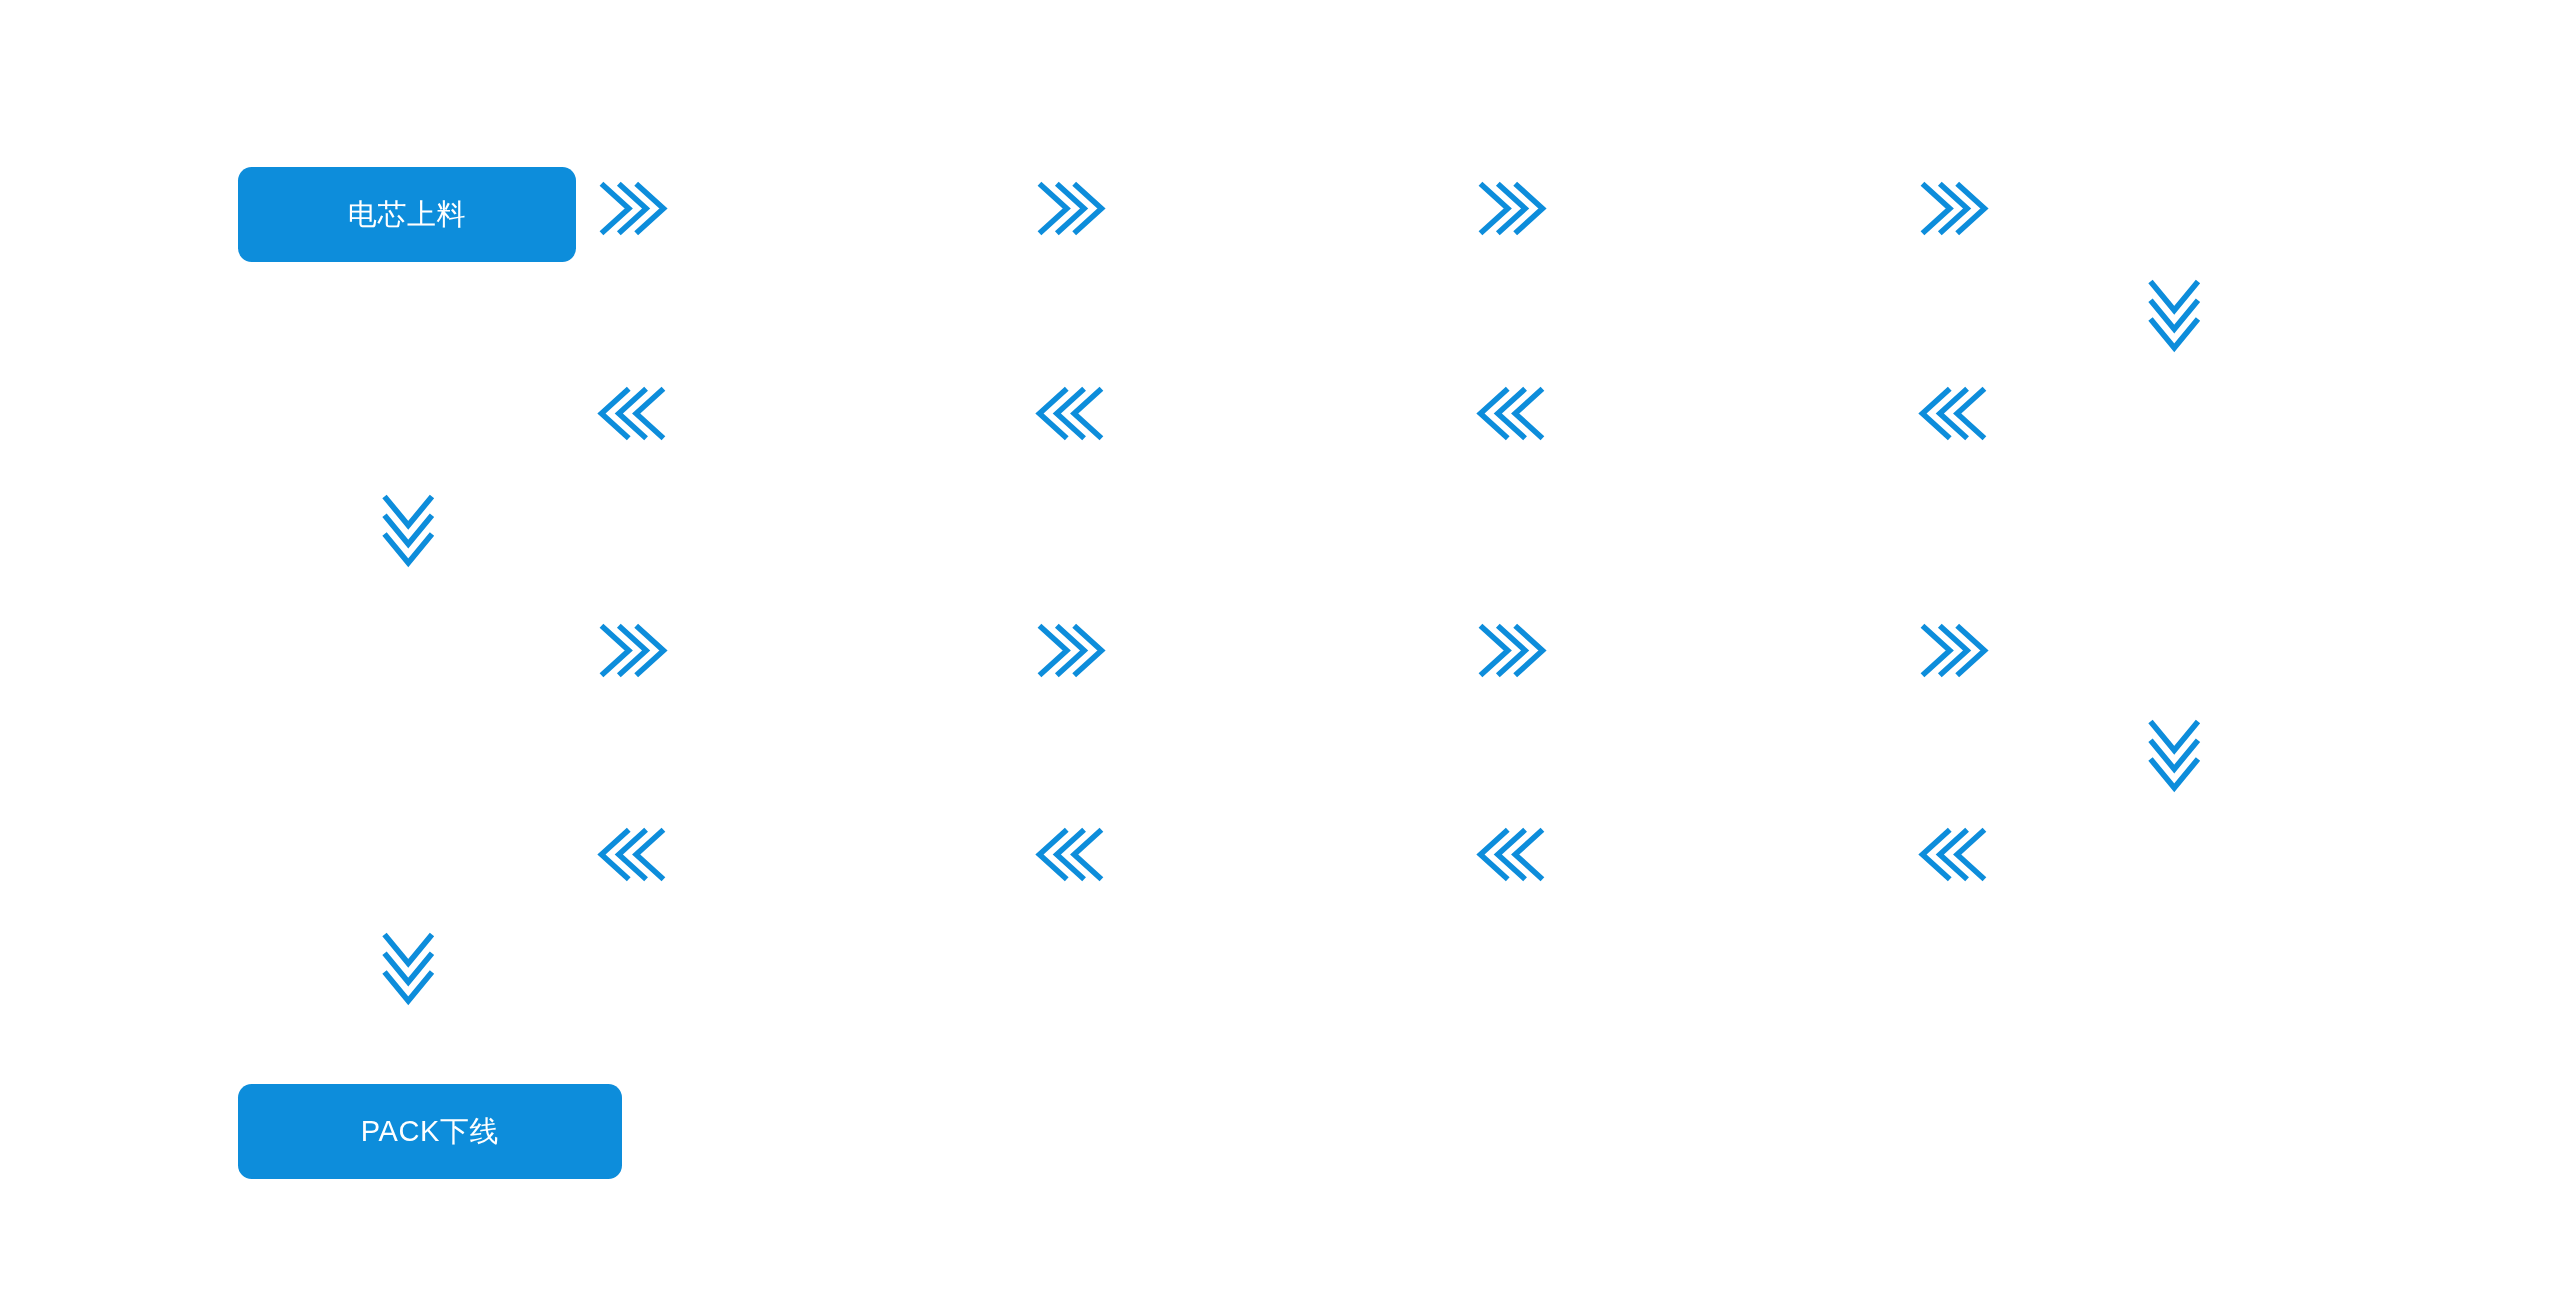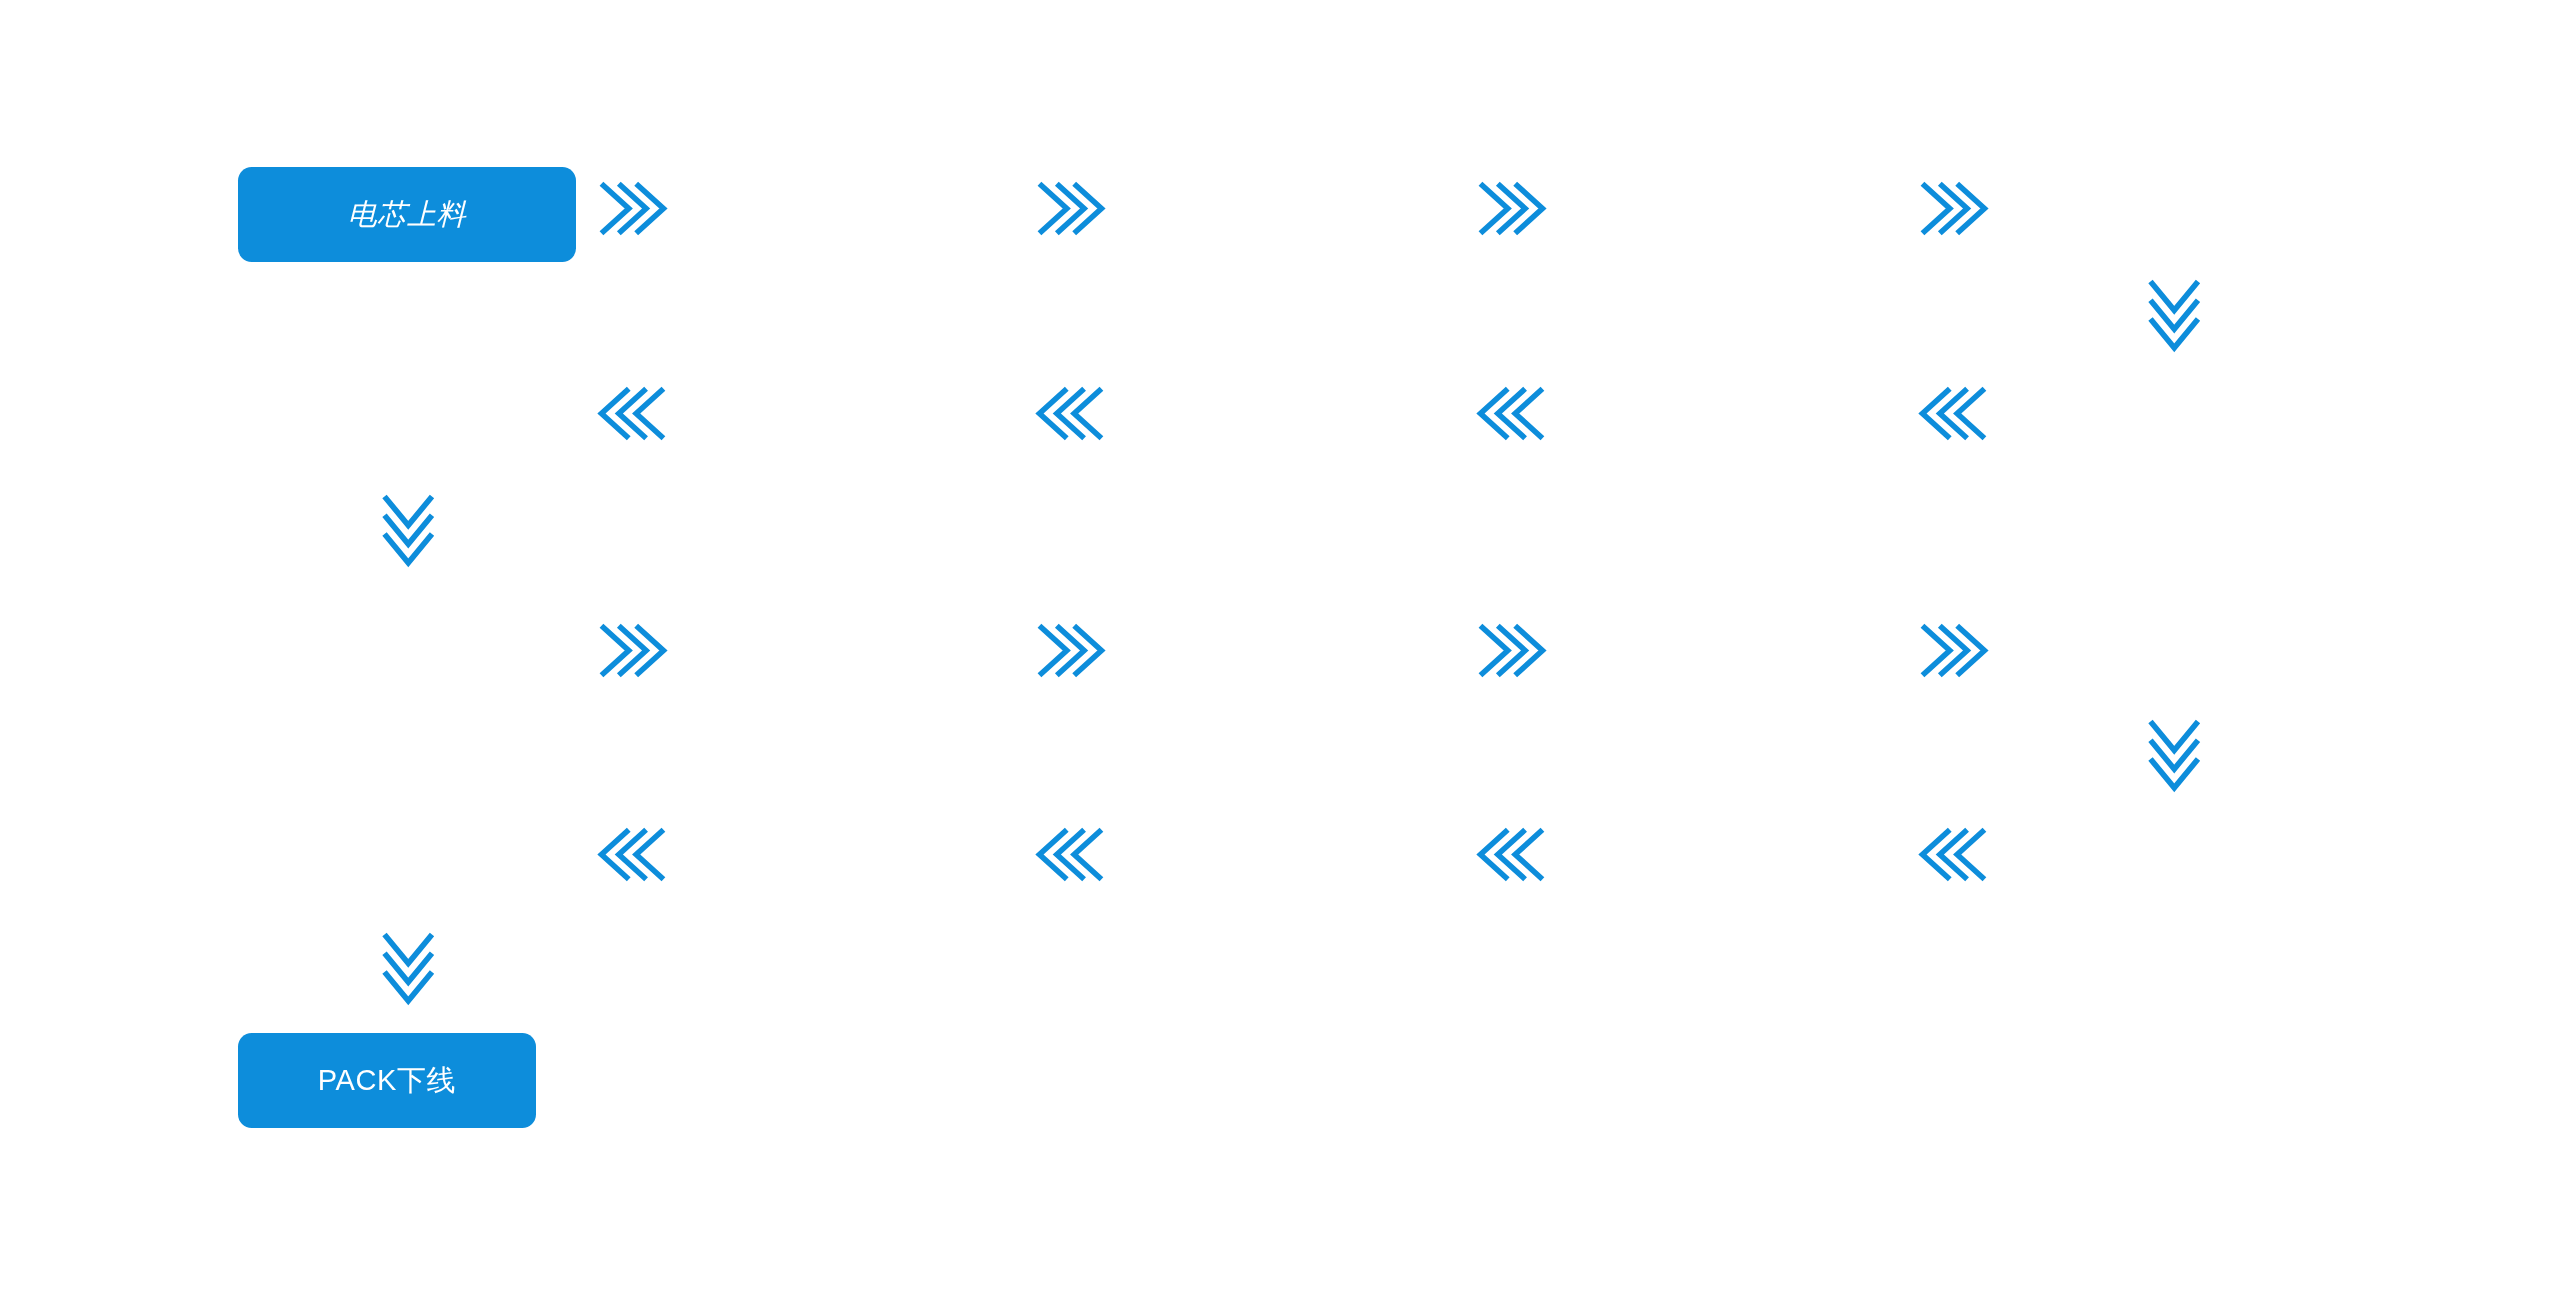--- a/index.html
+++ b/index.html
@@ -31,21 +31,21 @@
     border-radius: 13.7px;
     font-size: 29px;
     font-weight: 400;
     letter-spacing: 0.6px;
     line-height: 1;
     white-space: nowrap;
     cursor: pointer;
     padding: 0 6.2px;
     font-family: "Liberation Sans", "DejaVu Sans", sans-serif;
   }
-  .stage-btn.start { left: 238px; top: 167px;  width: 338px; height: 95px; font-style: italic; }
+  .stage-btn.start { left: 238px; top: 167px;  width: 338px; height: 95px; }
   .stage-btn.end   { left: 238px; top: 1033px; width: 338px; height: 95px; }
 
   
   .arrow {
     position: absolute;
     line-height: 0;
     font-size: 0;
   }
   .arrow svg { display: block; overflow: visible; }
   .arrow .ch {
@@ -61,21 +61,21 @@
   
   .arrow.v { width: 55px; height: 80px; }
 </style>
 </head>
 <body>
 
 <div id="canvas">
 
   <button class="stage-btn start" style="left: 238px; top: 167px; width: 338px; height: 95px;">电芯上料</button>
 
-  <button class="stage-btn end" style="left: 238px; top: 1033px; width: 298px; height: 95px;">PACK下线</button>
+  <button class="stage-btn end" style="left: 238px; top: 1084px; width: 384px; height: 95px;">PACK下线</button>
 
   <div id="connector-layer">
       <div class="arrow h" style="left: 599px; top: 181px;">
         <svg width="57" height="55" viewBox="0 0 92 88">
           <path class="ch" d="M 4 4 L 48 44 L 4 84" stroke="#0d8ddb"></path>
           <path class="ch" d="M 32 4 L 76 44 L 32 84" stroke="#0d8ddb"></path>
           <path class="ch" d="M 60 4 L 104 44 L 60 84" stroke="#0d8ddb"></path>
         </svg>
       </div>
       <div class="arrow h" style="left: 1037px; top: 181px;">

